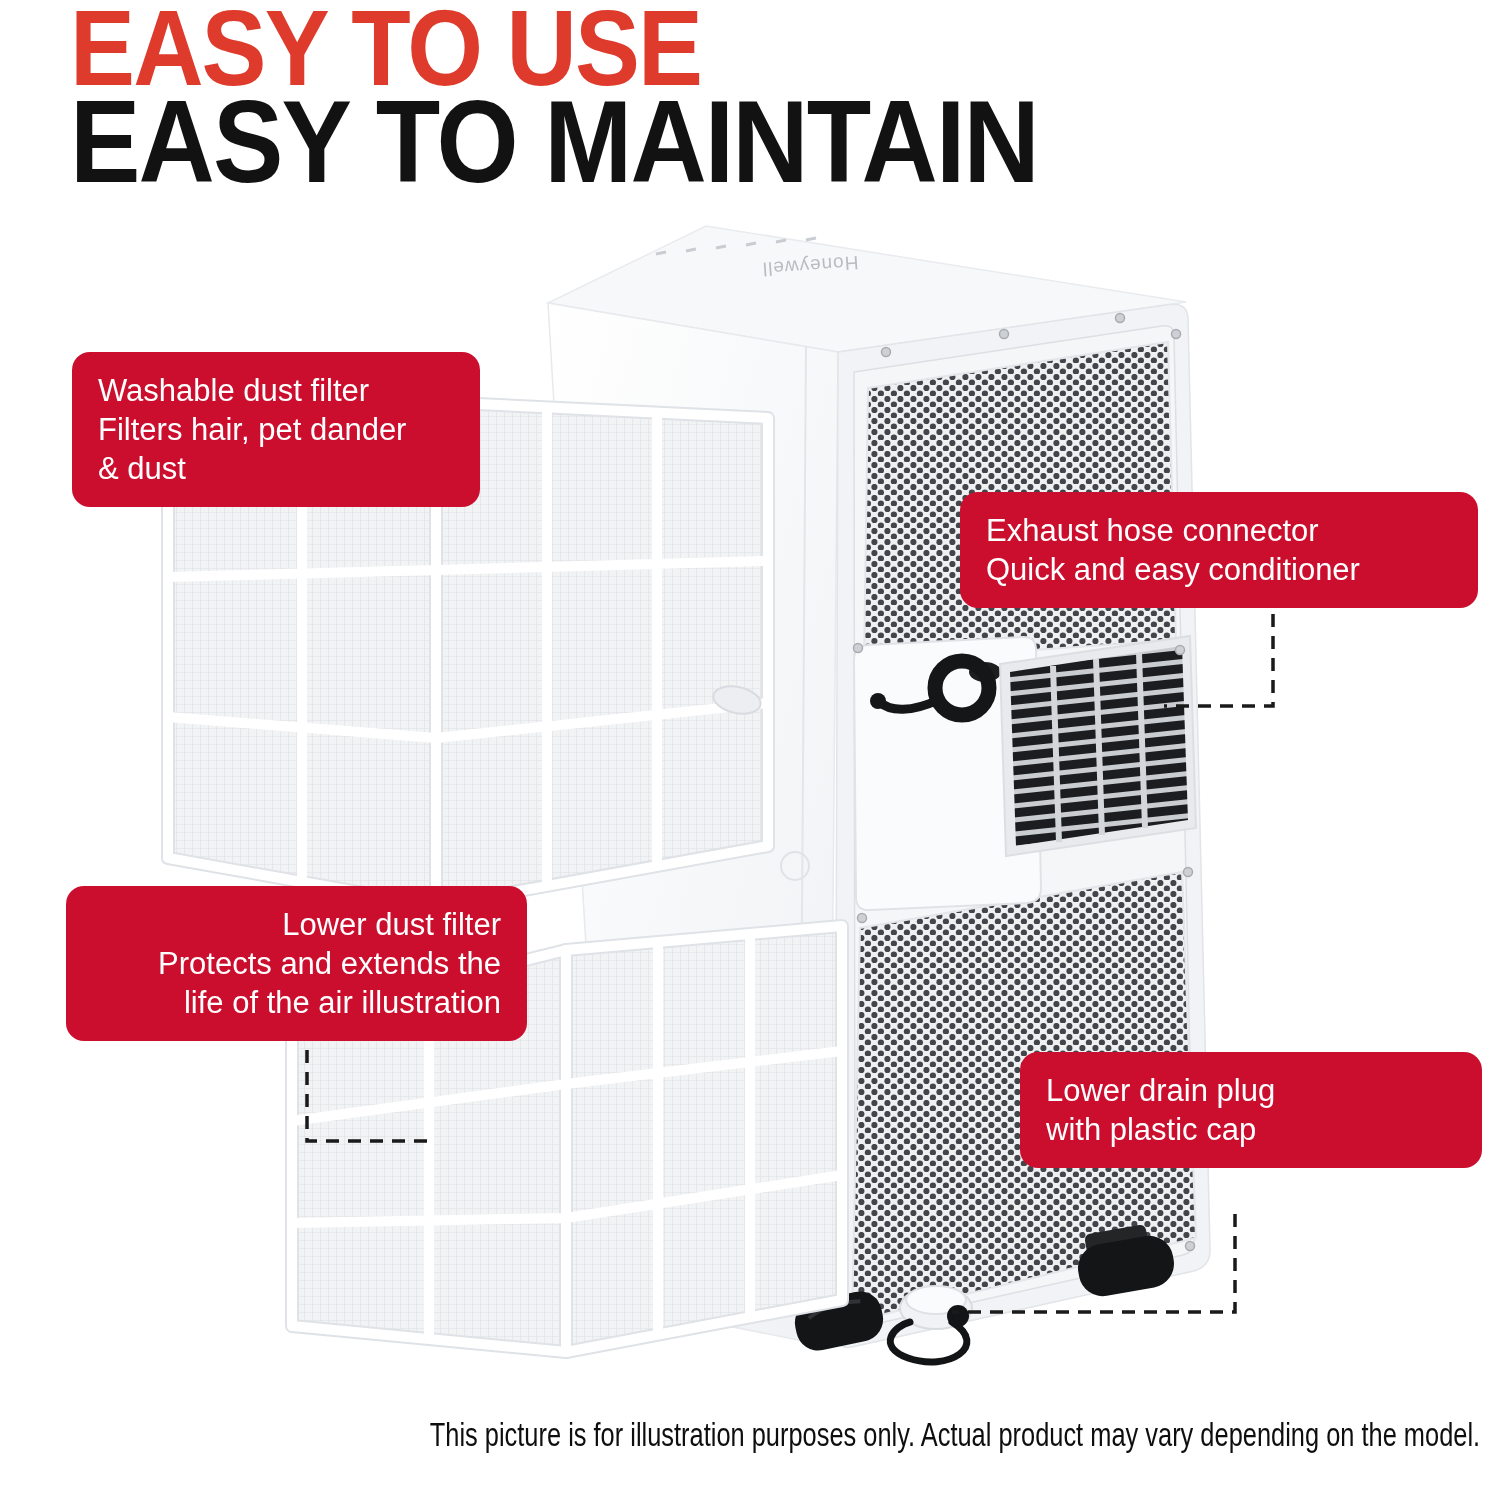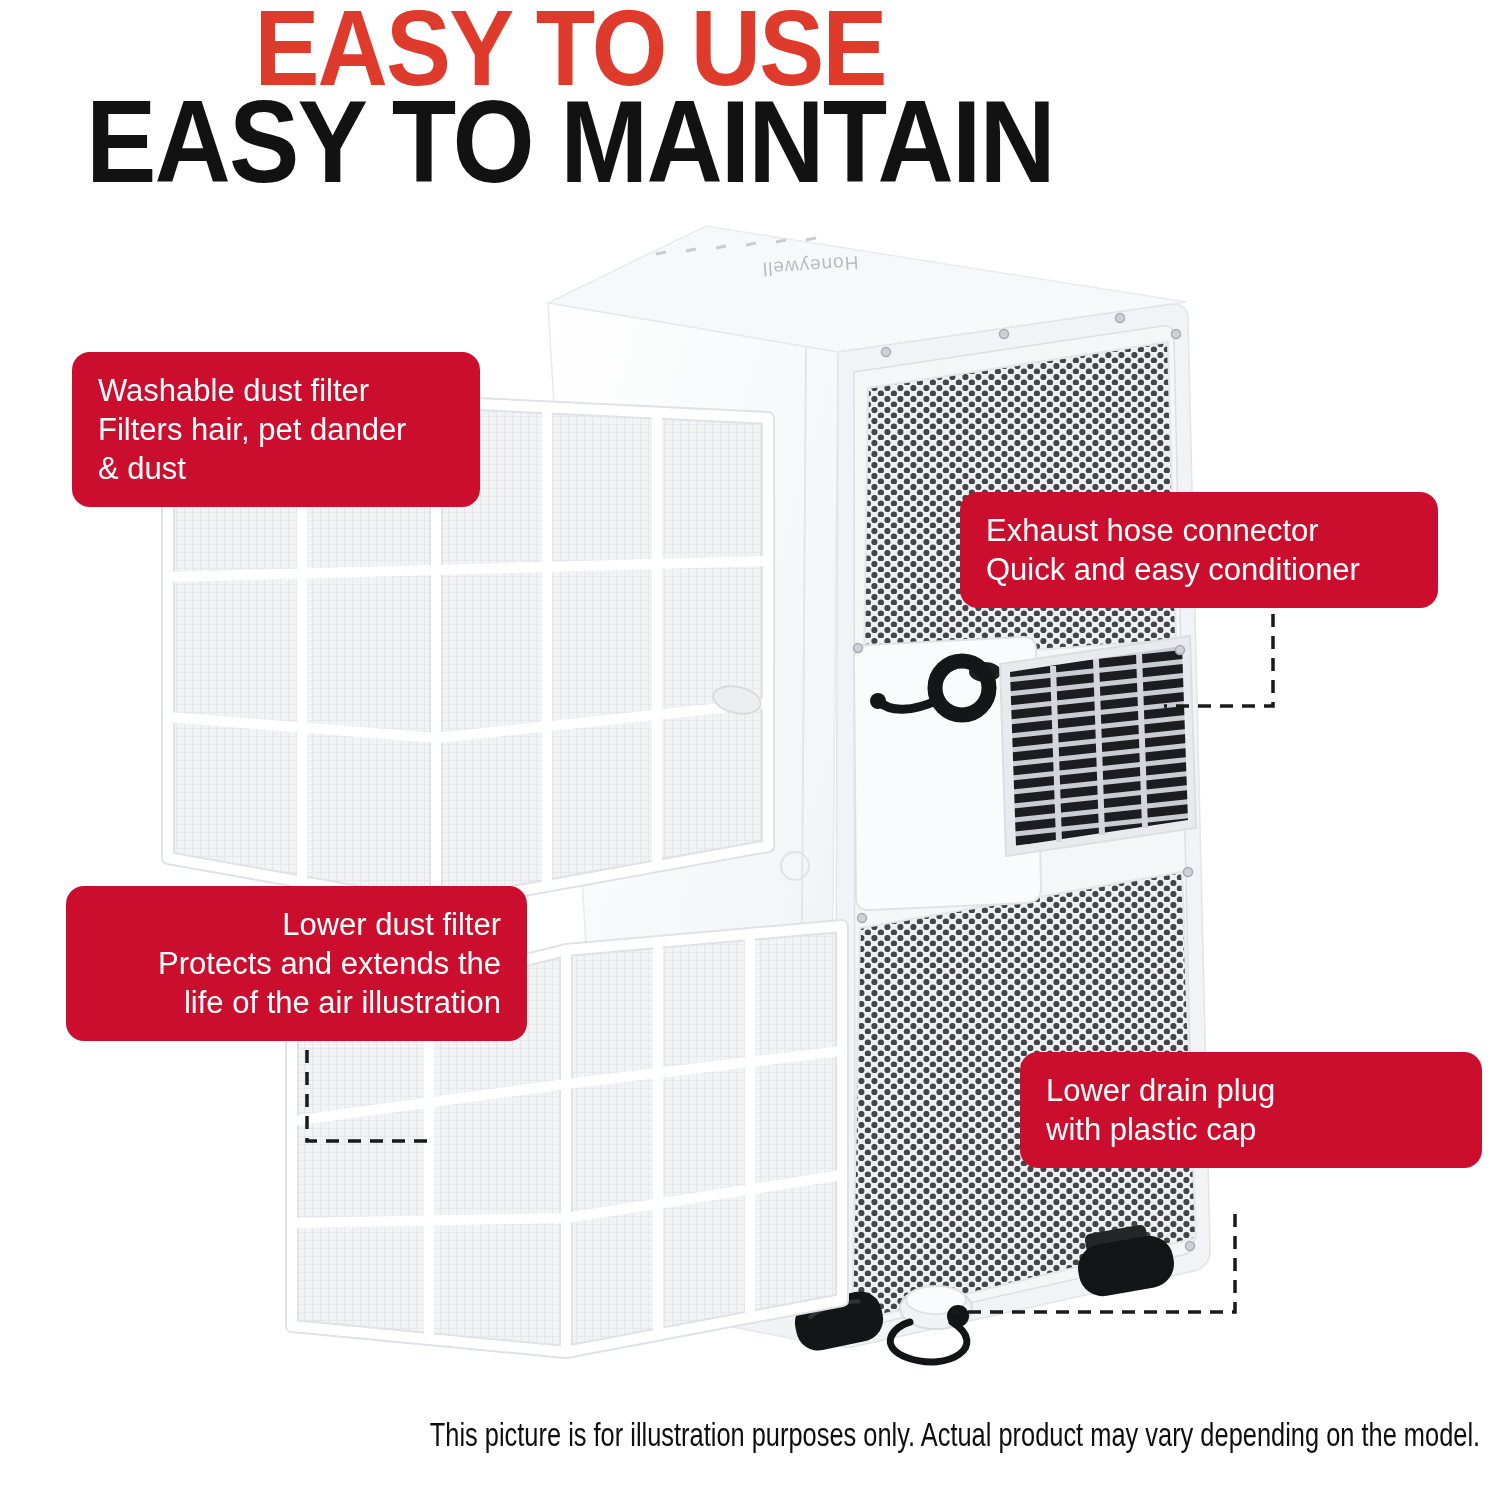--- a/index.html
+++ b/index.html
@@ -1,35 +1,35 @@
 <!DOCTYPE html>
 <html style="--title-line1: #DF3B2C; --title-line2: #121212; --callout-bg: #CB0E2D; --callout-text: #ffffff; --leader-line: #1a1a1a;"><head>
 <meta charset="utf-8">
 <style>
   html,body{margin:0;padding:0;}
   body{
     width:1500px;height:1500px;position:relative;overflow:hidden;
     background:#ffffff;
     font-family:"Liberation Sans", sans-serif;
   }
-  .titles{position:absolute;left:86px;top:2px;z-index:2;text-align:center;}
+  .titles{position:absolute;left:70px;top:2px;z-index:2;}
   .title-line{display:block;font-weight:bold;white-space:nowrap;
     transform:scaleX(0.91);transform-origin:0 50%;letter-spacing:-2px;}
   .title-line.l1{font-size:107px;line-height:92px;color:var(--title-line1,#DF3B2C);}
   .title-line.l2{font-size:116px;line-height:96px;color:var(--title-line2,#121212);}
 
   svg.product{position:absolute;left:0;top:0;z-index:1;}
 
   .callout{position:absolute;z-index:3;box-sizing:border-box;
     background:var(--callout-bg,#CB0E2D);color:var(--callout-text,#ffffff);
     border-radius:18px;padding:19px 26px;}
   .callout-title{font-weight:normal;font-size:31px;line-height:39px;white-space:pre-line;}
   .callout-body{font-weight:normal;font-size:31px;line-height:39px;white-space:pre-line;}
   .c1{left:72px;top:352px;width:408px;}
-  .c2{left:960px;top:492px;width:478px;}
+  .c2{left:960px;top:492px;width:518px;}
   .c3{left:66px;top:886px;width:461px;text-align:right;}
   .c4{left:1020px;top:1052px;width:462px;}
 
   .disclaimer{position:absolute;z-index:2;right:20px;top:1416px;
     font-size:33px;color:#0e0e0e;white-space:nowrap;
     transform:scaleX(0.77);transform-origin:100% 0;}
 </style>
 </head>
 <body>
 

